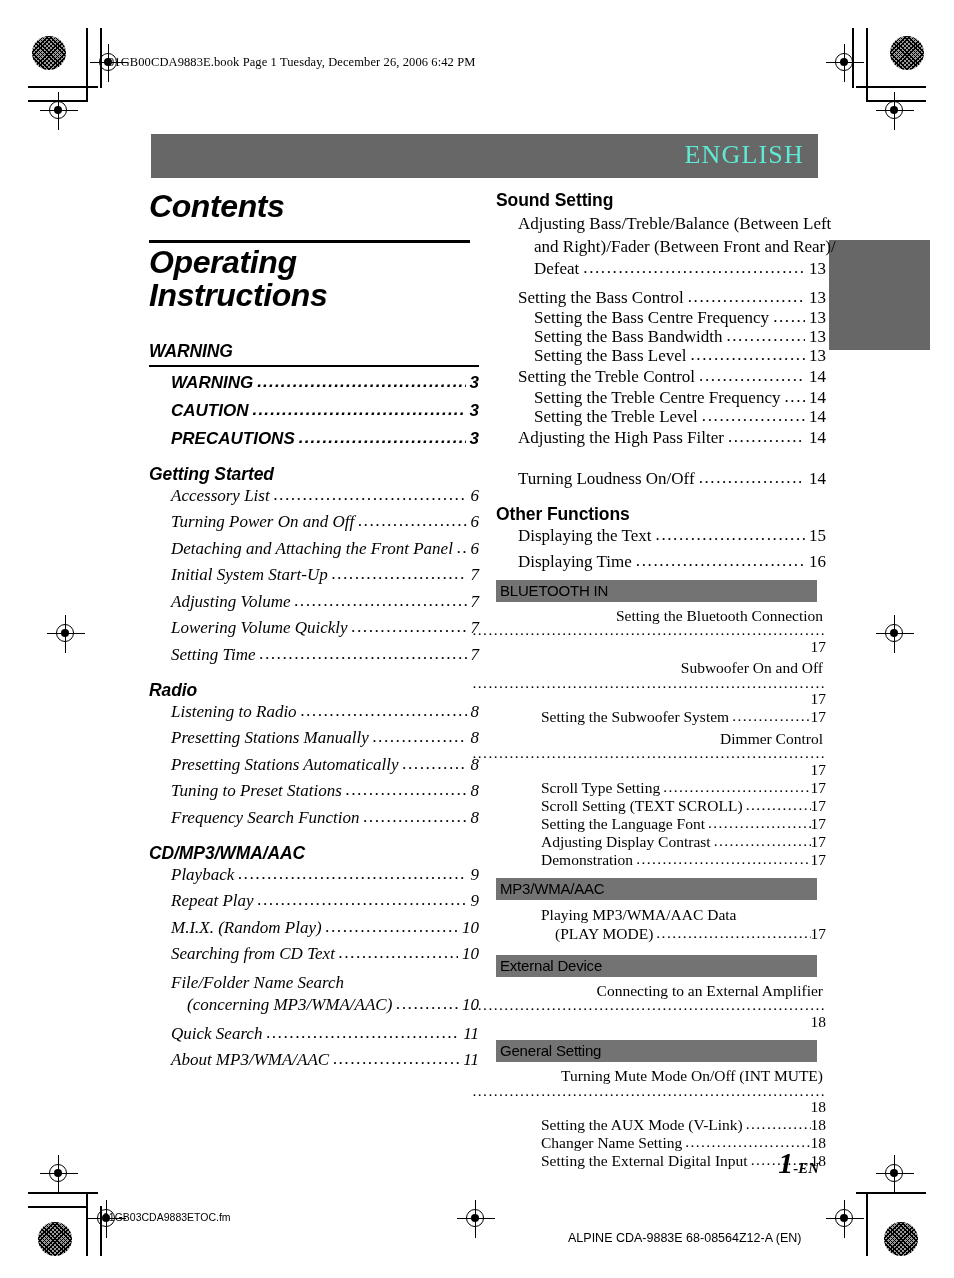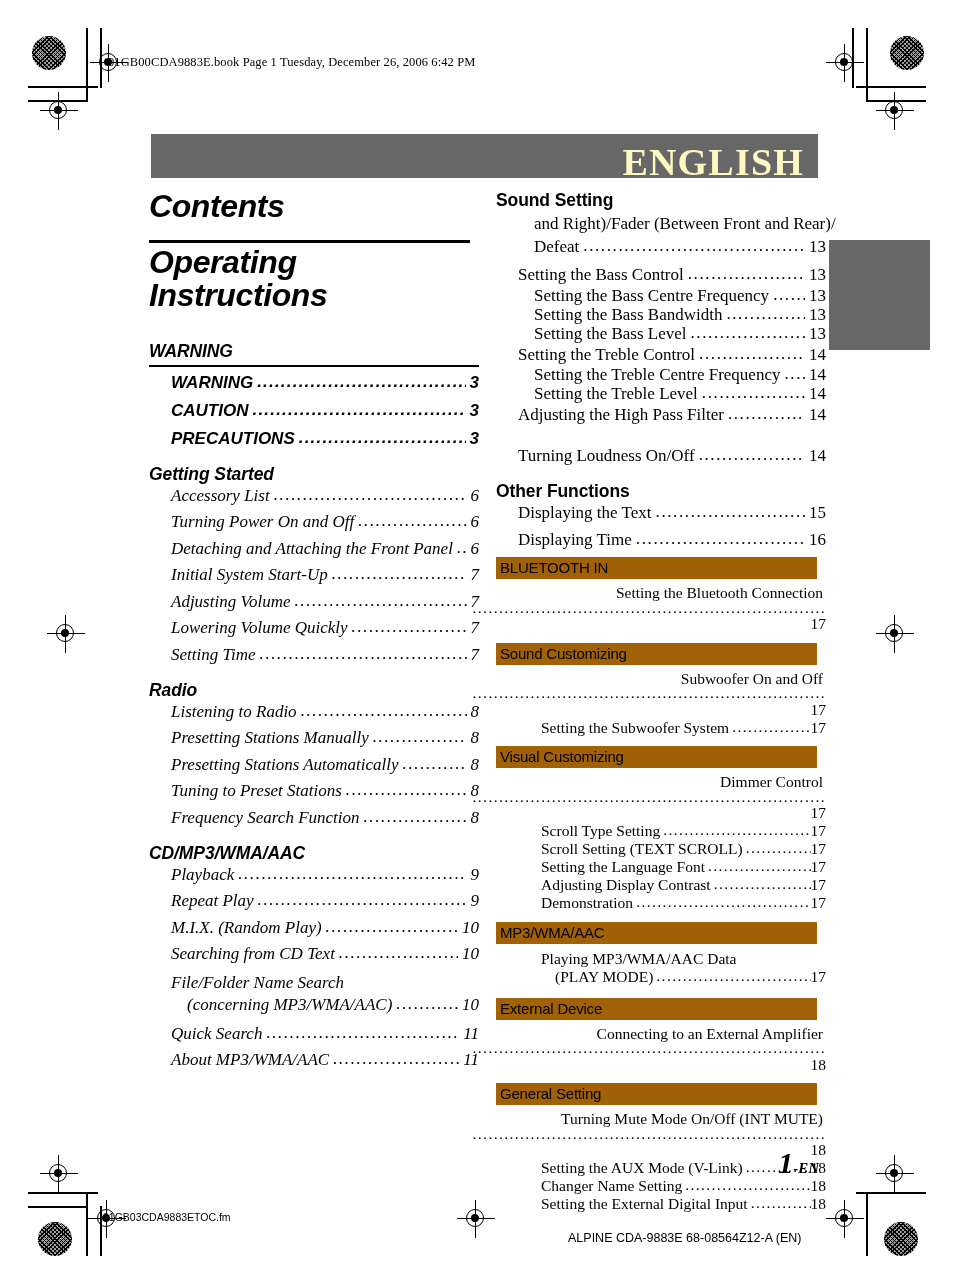--- a/index.html
+++ b/index.html
@@ -83,24 +83,24 @@
     left: 151px;
     top: 134px;
     width: 667px;
     height: 44px;
     background: #676767;
   }
   .lang-bar .lang-text {
     position: absolute;
     right: 14px;
     top: 6px;
-    color: #fef9c3;
+    color: #5eead4;
     font-family: "Liberation Serif", serif;
-    font-weight: bold;
-    font-size: 38px;
+    font-weight: normal;
+    font-size: 26px;
     letter-spacing: 1.2px;
   }
 
   
   .thumb-tab {
     position: absolute;
     left: 829px;
     top: 240px;
     width: 101px;
     height: 110px;
@@ -221,21 +221,21 @@
   .entry.tight { margin-bottom: 3.5px; }
 
   
   .setup-head {
     font-family: "Liberation Sans", sans-serif;
     font-weight: bold;
     font-size: 17.5px;
     margin: 16px 0 9px 0;
   }
   .grey-bar {
-    background: #a16207;
+    background: #737373;
     font-family: "Liberation Sans", sans-serif;
     font-size: 15px;
     padding: 2px 0 3px 4px;
     margin: 0 0 3px 0;
     width: 321px;
     box-sizing: border-box;
     letter-spacing: -0.2px;
   }
   .grey-bar.spaced { margin-top: 11px; }
   .setup-entry {
@@ -536,20 +536,21 @@
     <span class="pg">11</span>
   </div>
 
 </div>
 
 <div class="col col-right">
 
   <div class="sec-head first">Sound Setting</div>
 
   <div class="entry-wrap" style="line-height:1.33; margin-bottom:8px;">
+    <div class="firstline">Adjusting Bass/Treble/Balance (Between Left</div>
     <div class="firstline" style="padding-left:16px;">and Right)/Fader (Between Front and Rear)/</div>
     <div class="cont">
       <span class="label">Defeat</span>
       <span class="leader">.......................................................................</span>
       <span class="pg">13</span>
     </div>
   </div>
 
   <div class="entry tight">
     <span class="label">Setting the Bass Control</span>
@@ -610,33 +611,31 @@
   </div>
 
 
   <div class="grey-bar">BLUETOOTH IN</div>
   <div class="setup-entry first-of-block">
     <span class="label">Setting the Bluetooth Connection</span>
     <span class="leader">...................................................................</span>
     <span class="pg">17</span>
   </div>
 
-  <div class="grey-bar spaced">Sound Customizing</div>
   <div class="setup-entry first-of-block">
     <span class="label">Subwoofer On and Off</span>
     <span class="leader">...................................................................</span>
     <span class="pg">17</span>
   </div>
   <div class="setup-entry">
     <span class="label">Setting the Subwoofer System</span>
     <span class="leader">...................................................................</span>
     <span class="pg">17</span>
   </div>
 
-  <div class="grey-bar spaced">Visual Customizing</div>
   <div class="setup-entry first-of-block">
     <span class="label">Dimmer Control</span>
     <span class="leader">...................................................................</span>
     <span class="pg">17</span>
   </div>
   <div class="setup-entry">
     <span class="label">Scroll Type Setting</span>
     <span class="leader">...................................................................</span>
     <span class="pg">17</span>
   </div>

